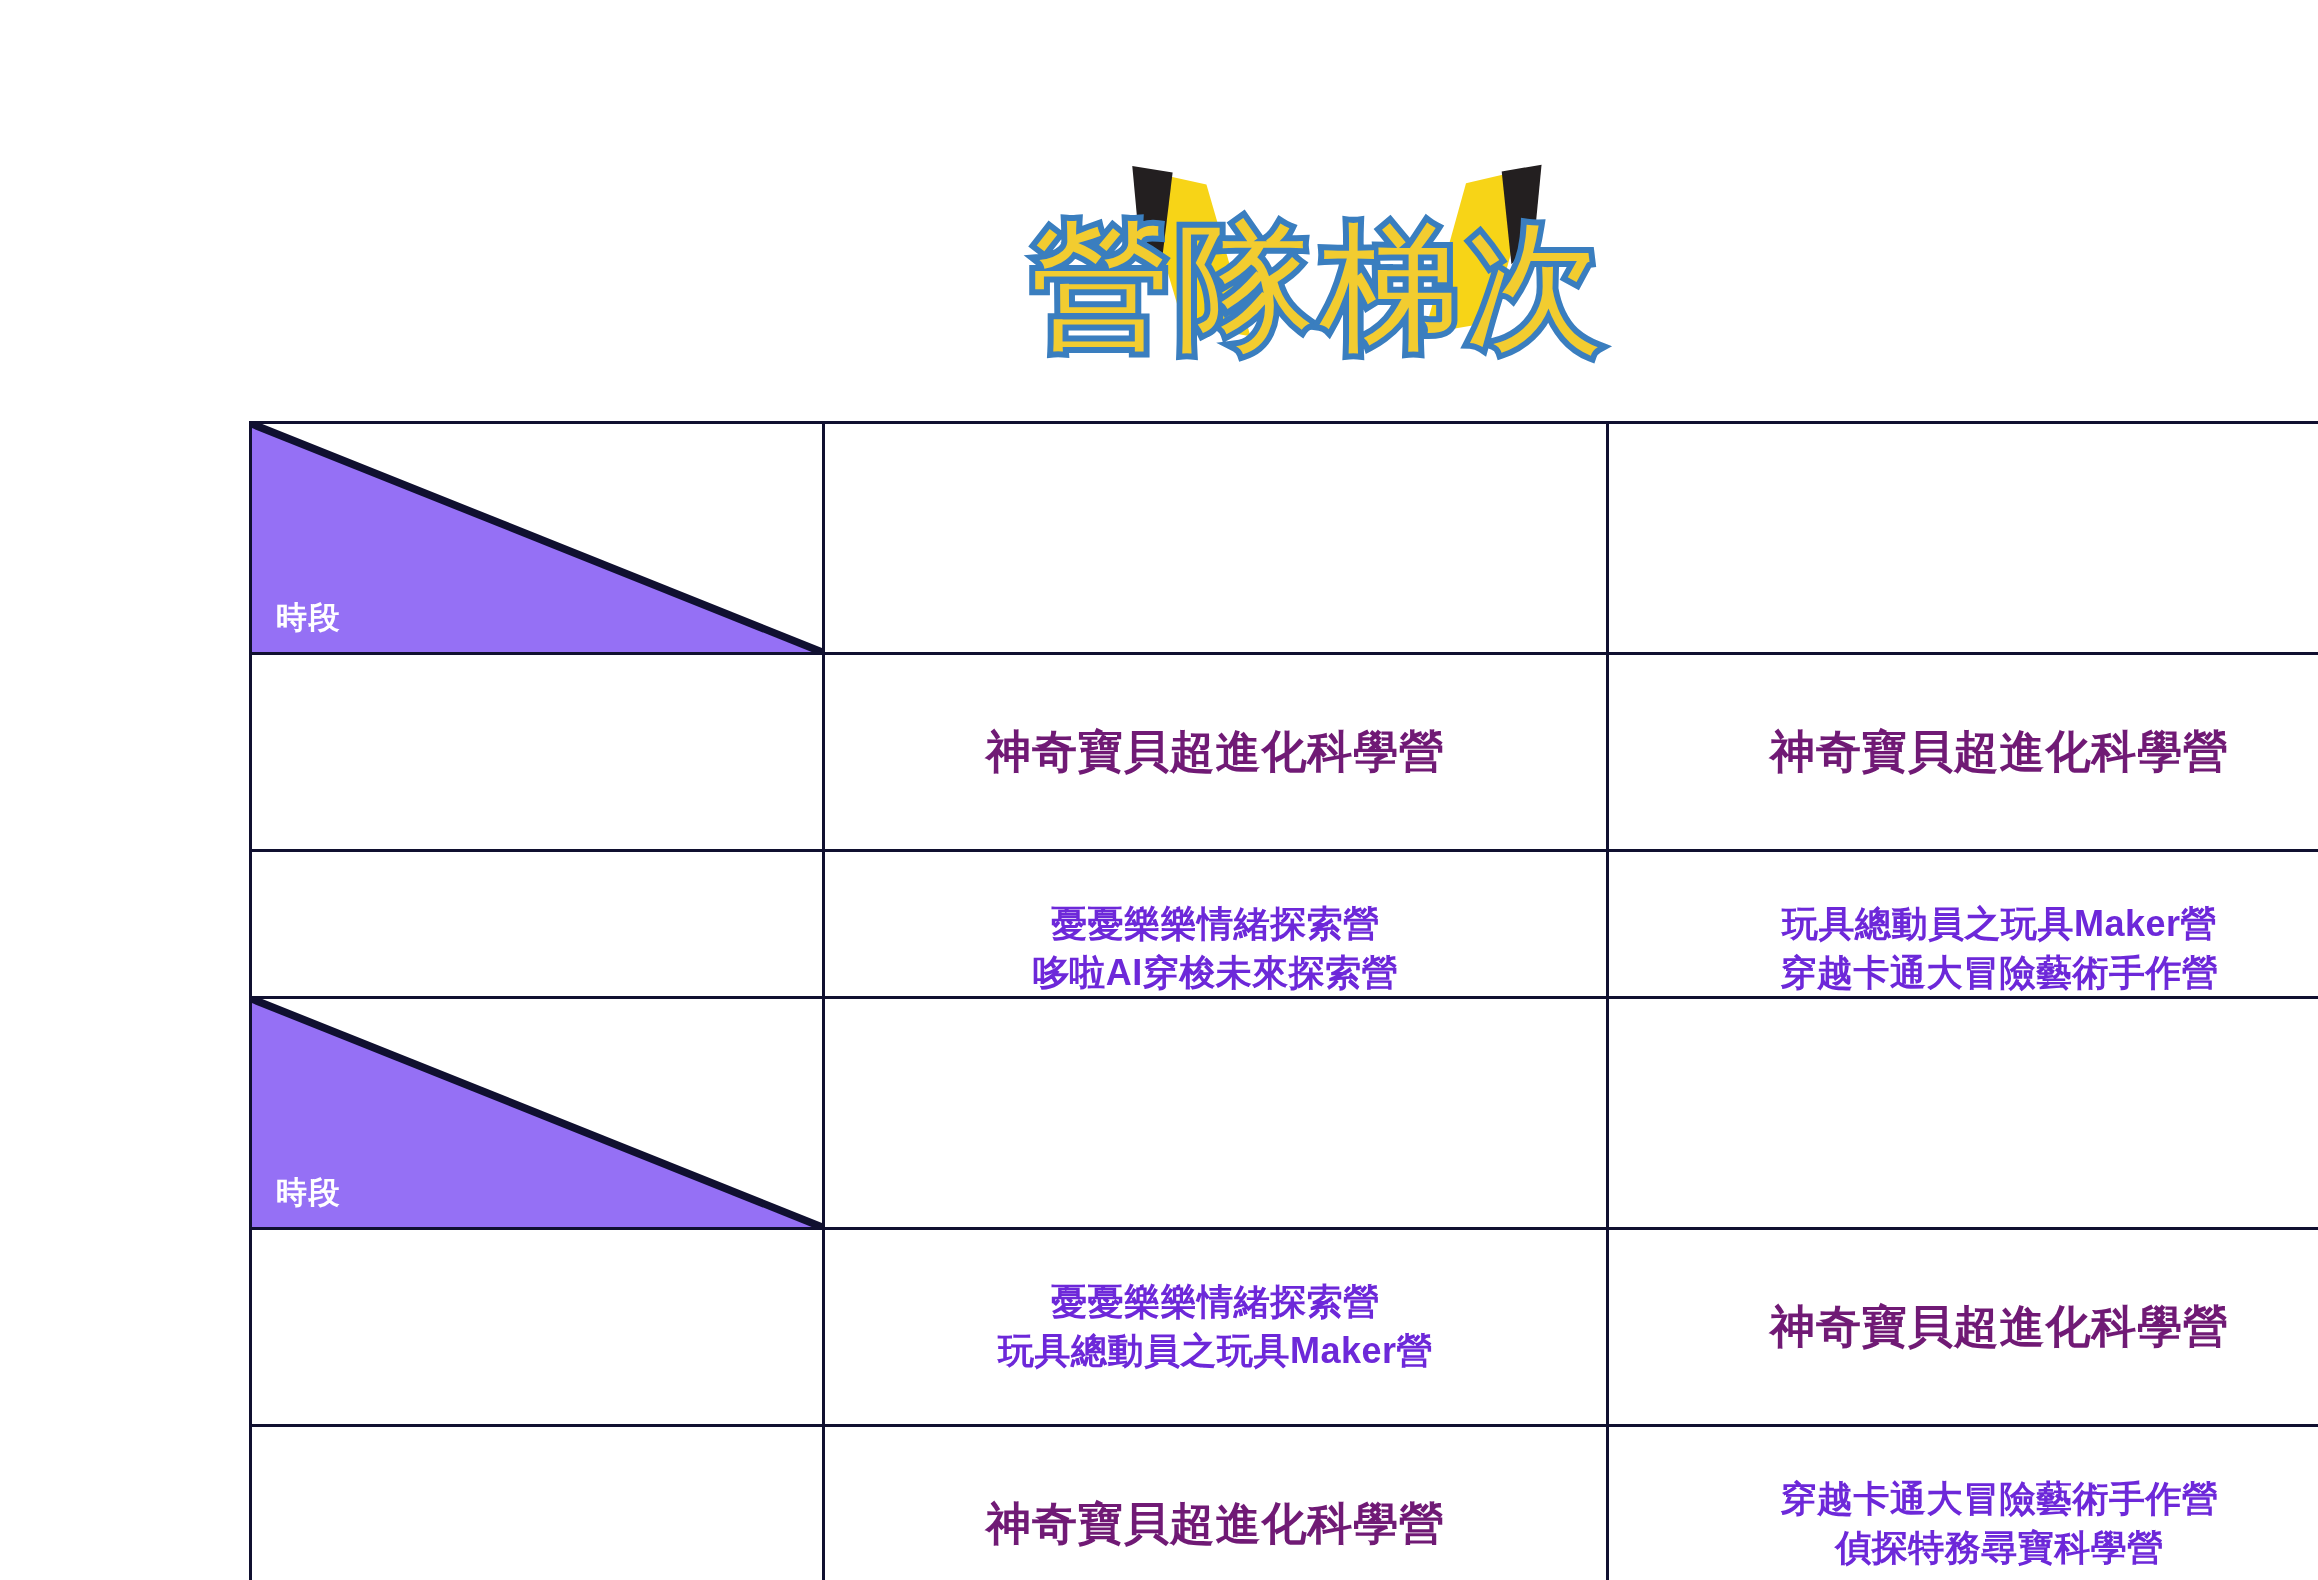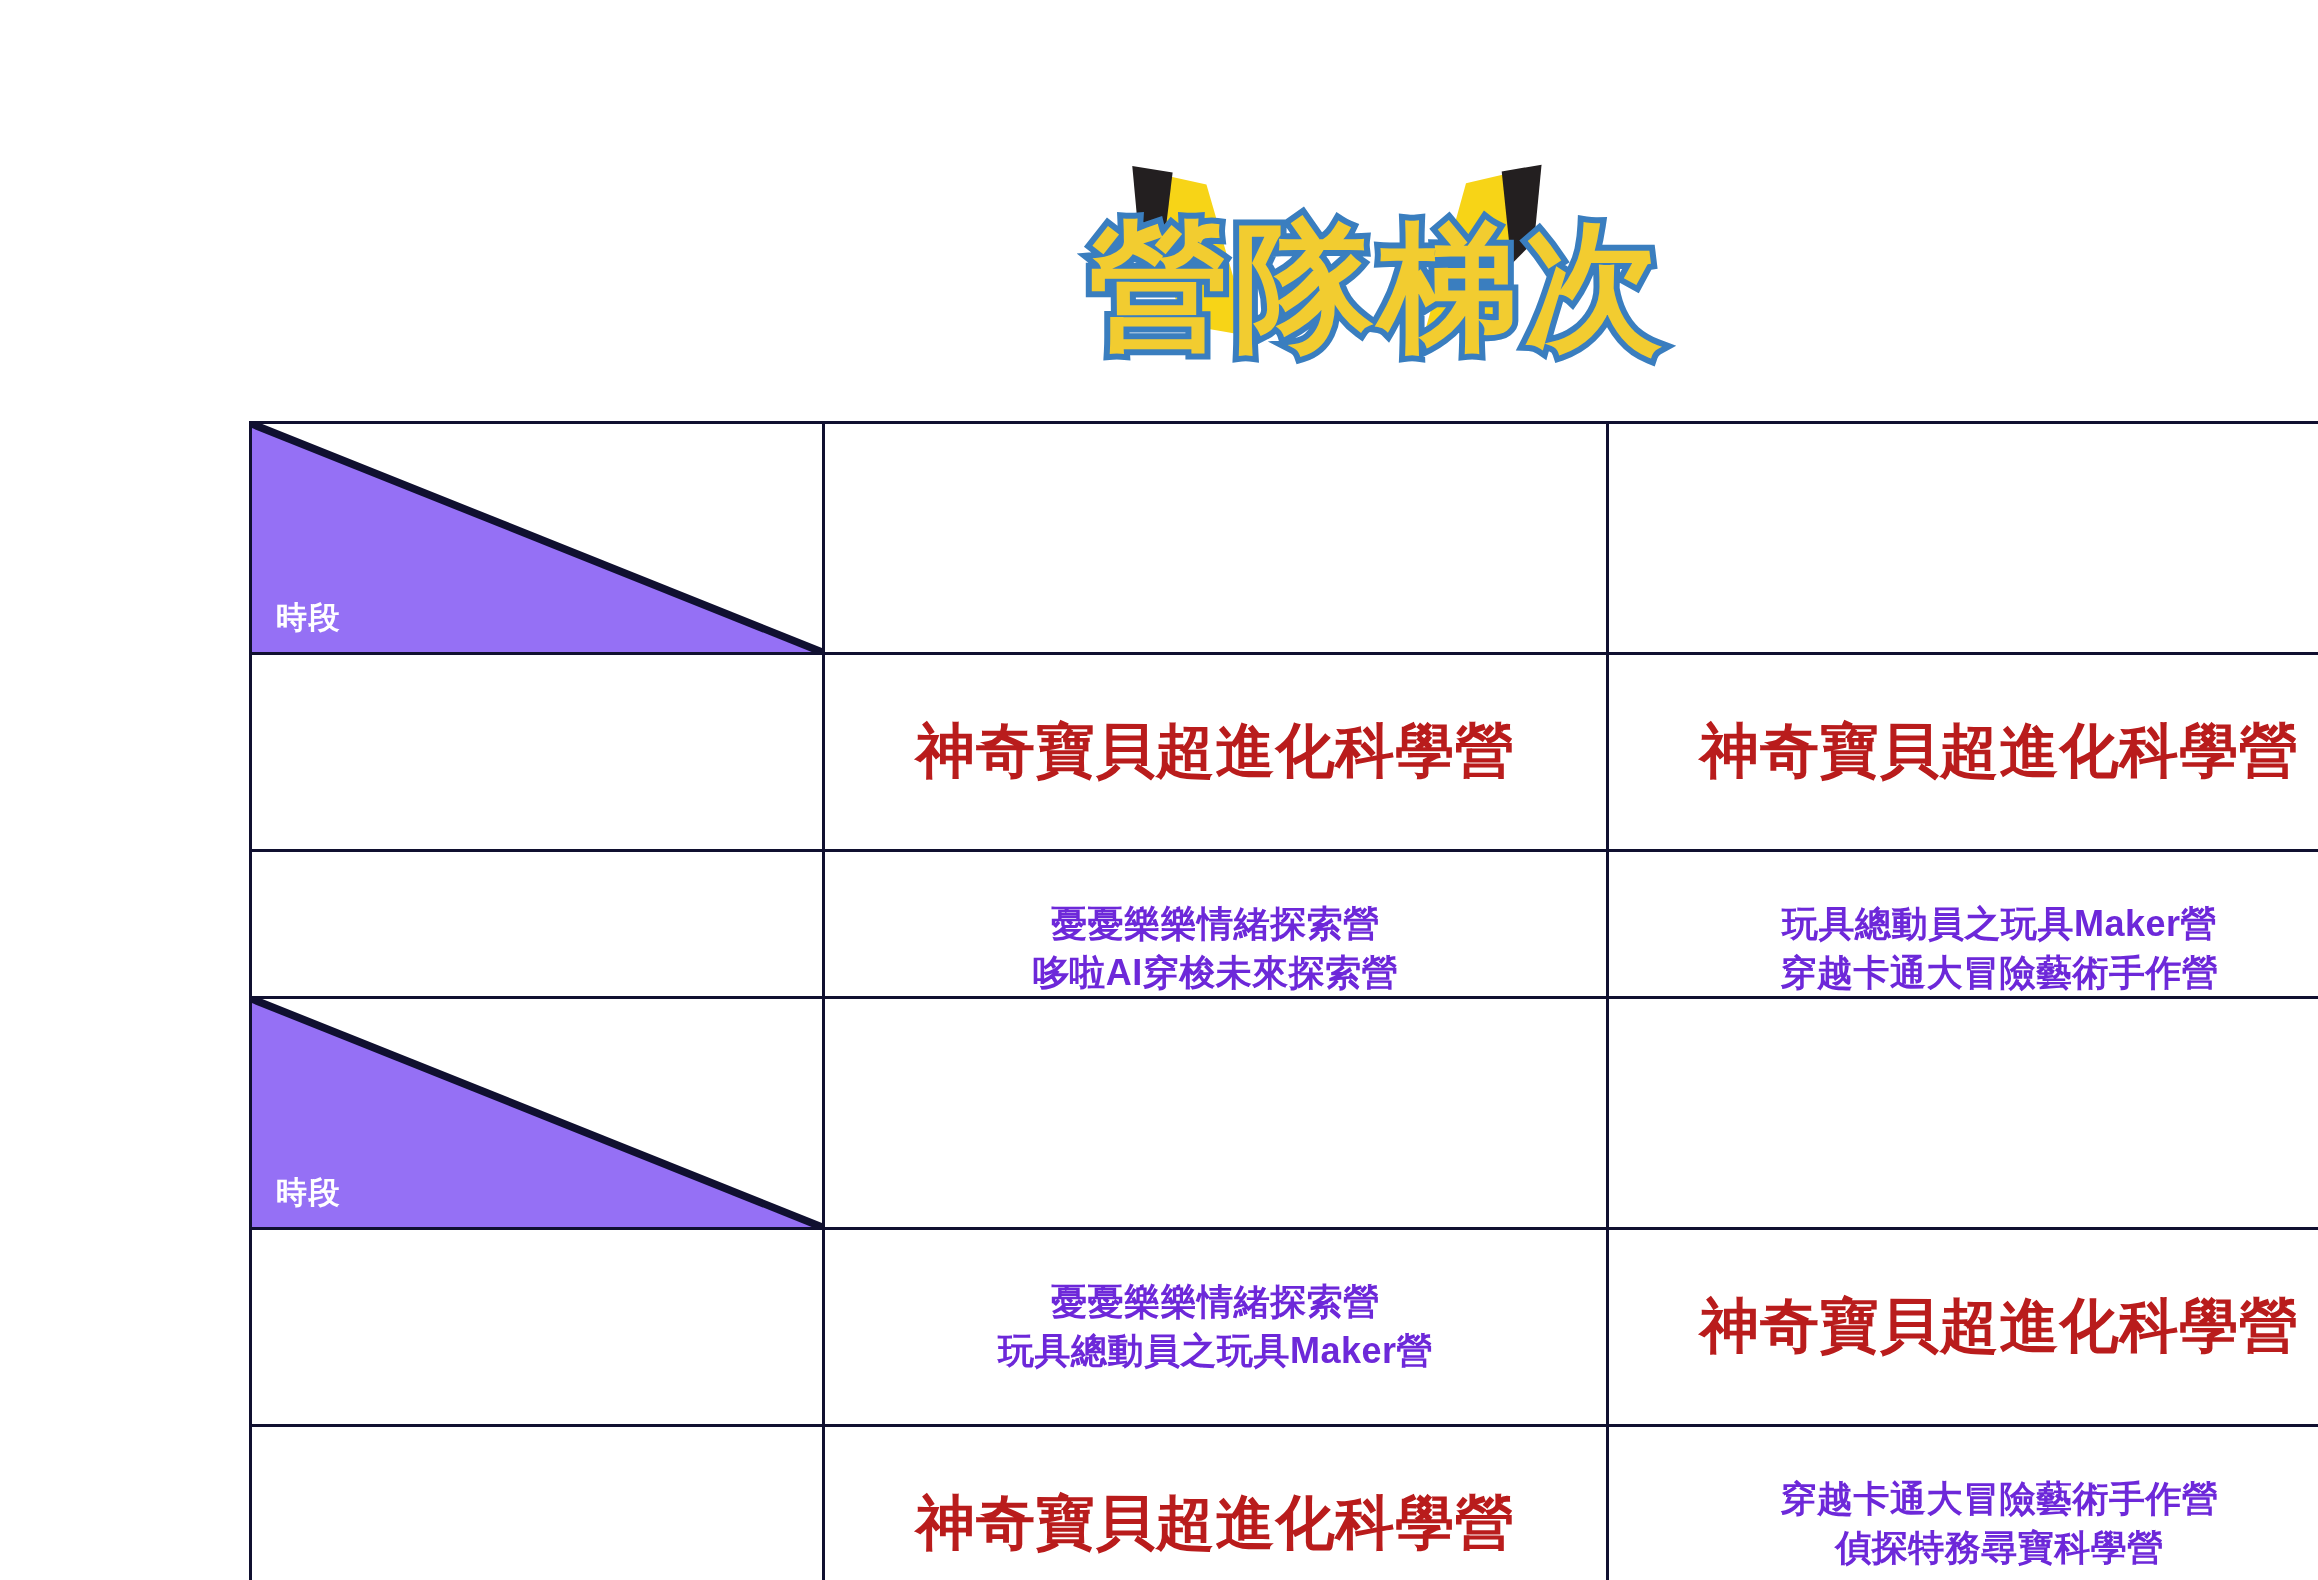--- a/index.html
+++ b/index.html
@@ -36,24 +36,24 @@
     left: 0;
     top: 0;
     width: 696px;
     height: 343px;
   }
   #title-text {
     position: absolute;
     left: 0;
     top: 153px;
     width: 696px;
-    text-align: right;
+    text-align: center;
     font-family: "DejaVu Sans", sans-serif;
     font-size: 139px;
-    font-weight: bold;
+    font-weight: normal;
     letter-spacing: 5.6px;
     line-height: 1;
     color: #F2CC30;
     -webkit-text-stroke: 12px #3A7EBF;
     paint-order: stroke fill;
     text-shadow:
       0 0 0 #3A7EBF;
   }
 
   
@@ -147,22 +147,22 @@
   }
   .course-line {
     display: block;
     font-size: 36px;
     font-weight: bold;
     color: #6d28d9;
     line-height: 1.36;
     letter-spacing: 0.5px;
   }
   .course-line.highlight {
-    color: #b91c1c;
-    font-size: 59px;
+    color: #701a75;
+    font-size: 45px;
     letter-spacing: 0.9px;
     line-height: 1.15;
   }
 </style>
 </head>
 <body>
 
 <div id="title-block">
   <div id="title-art">
     <svg id="ears-svg" viewBox="0 0 1500 740" xmlns="http://www.w3.org/2000/svg">

